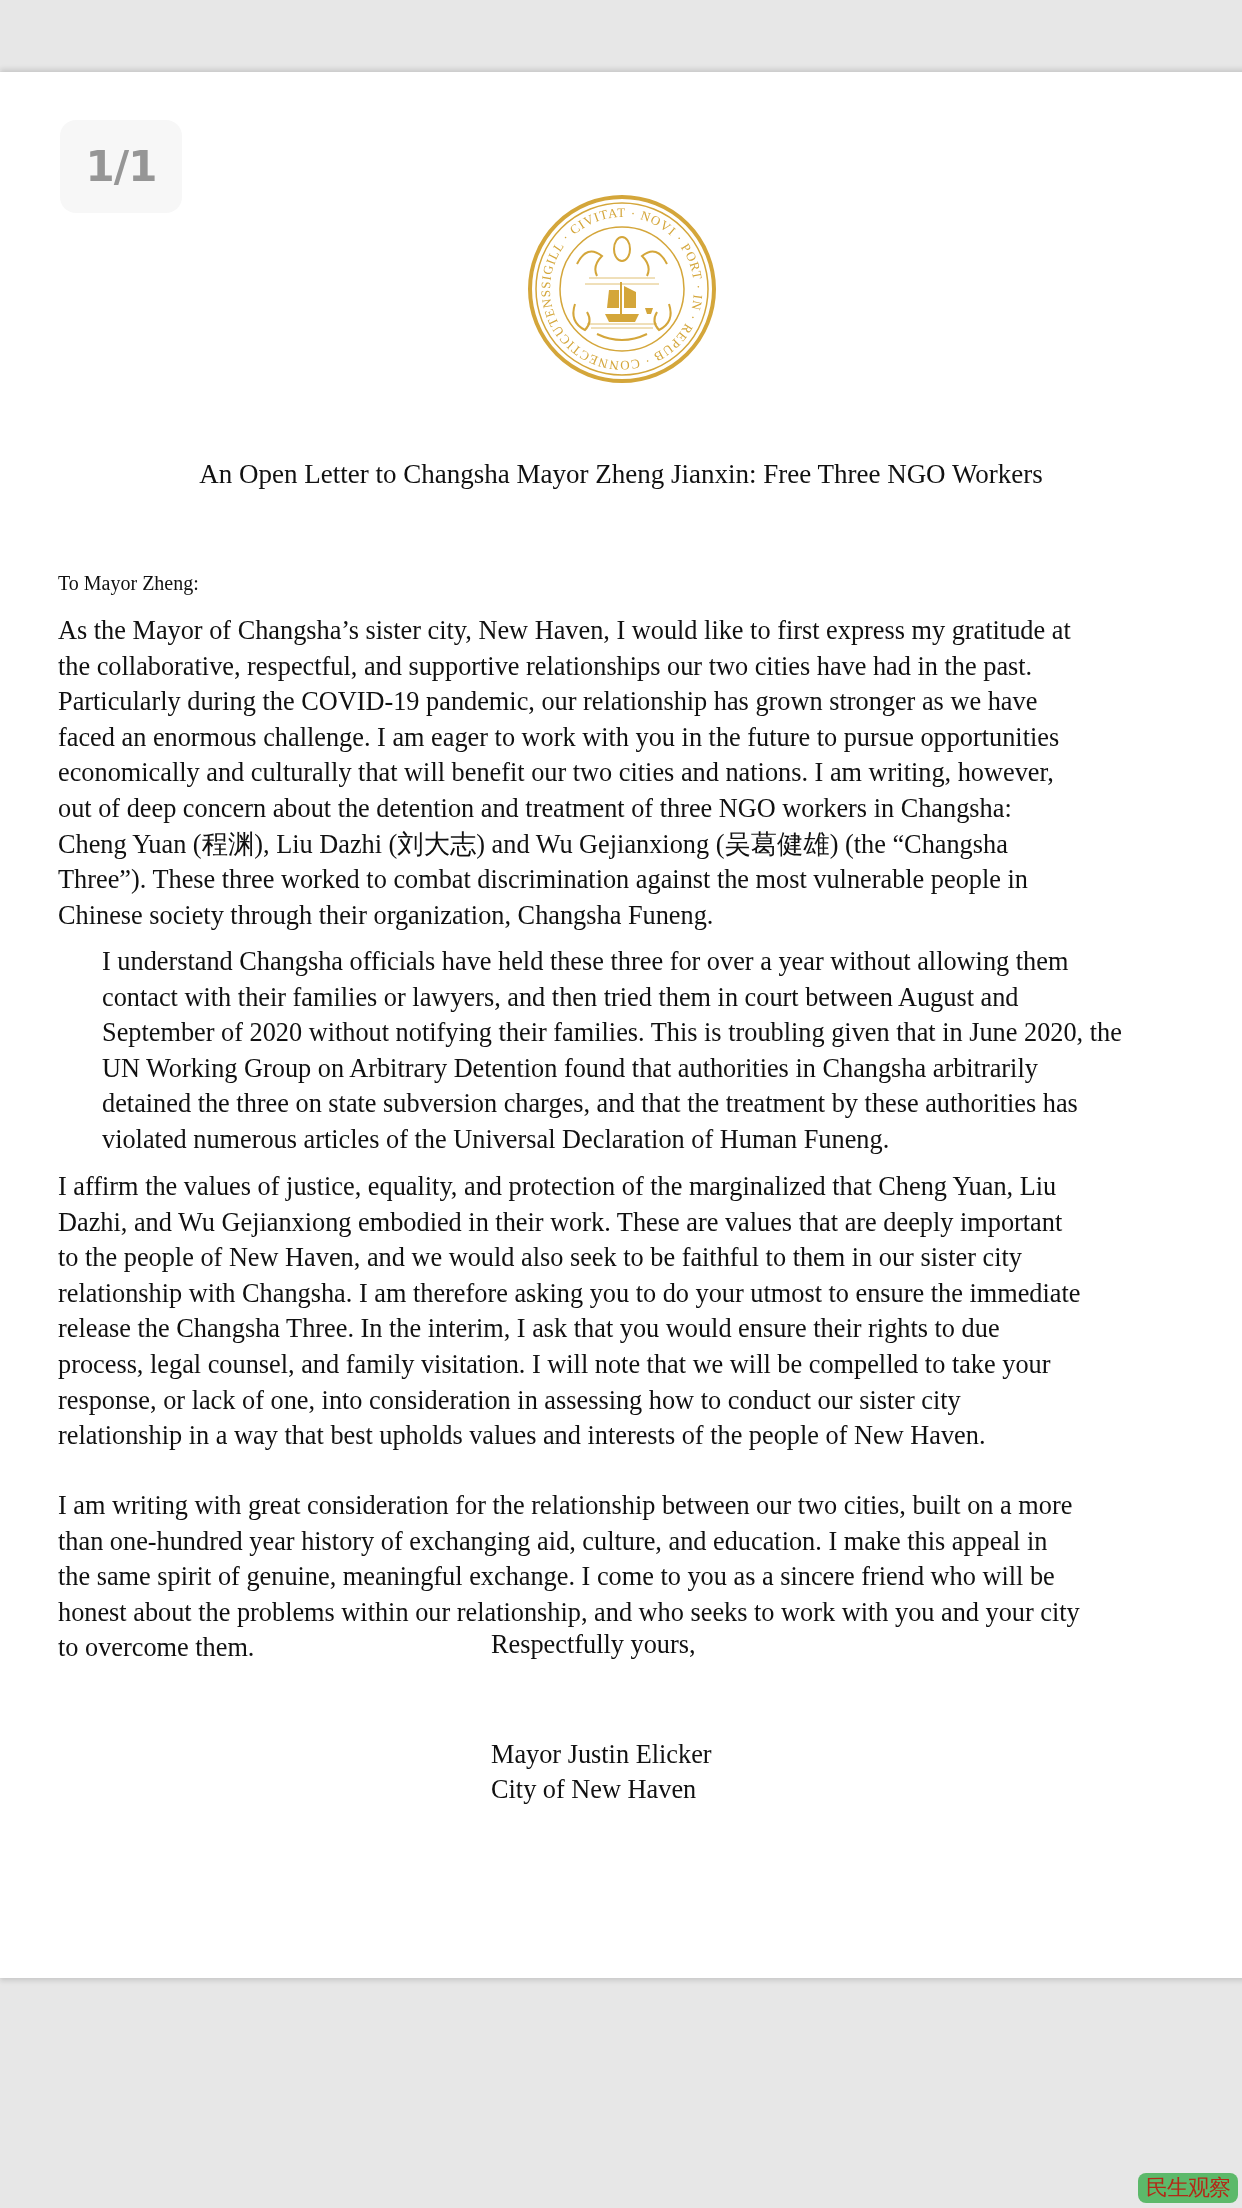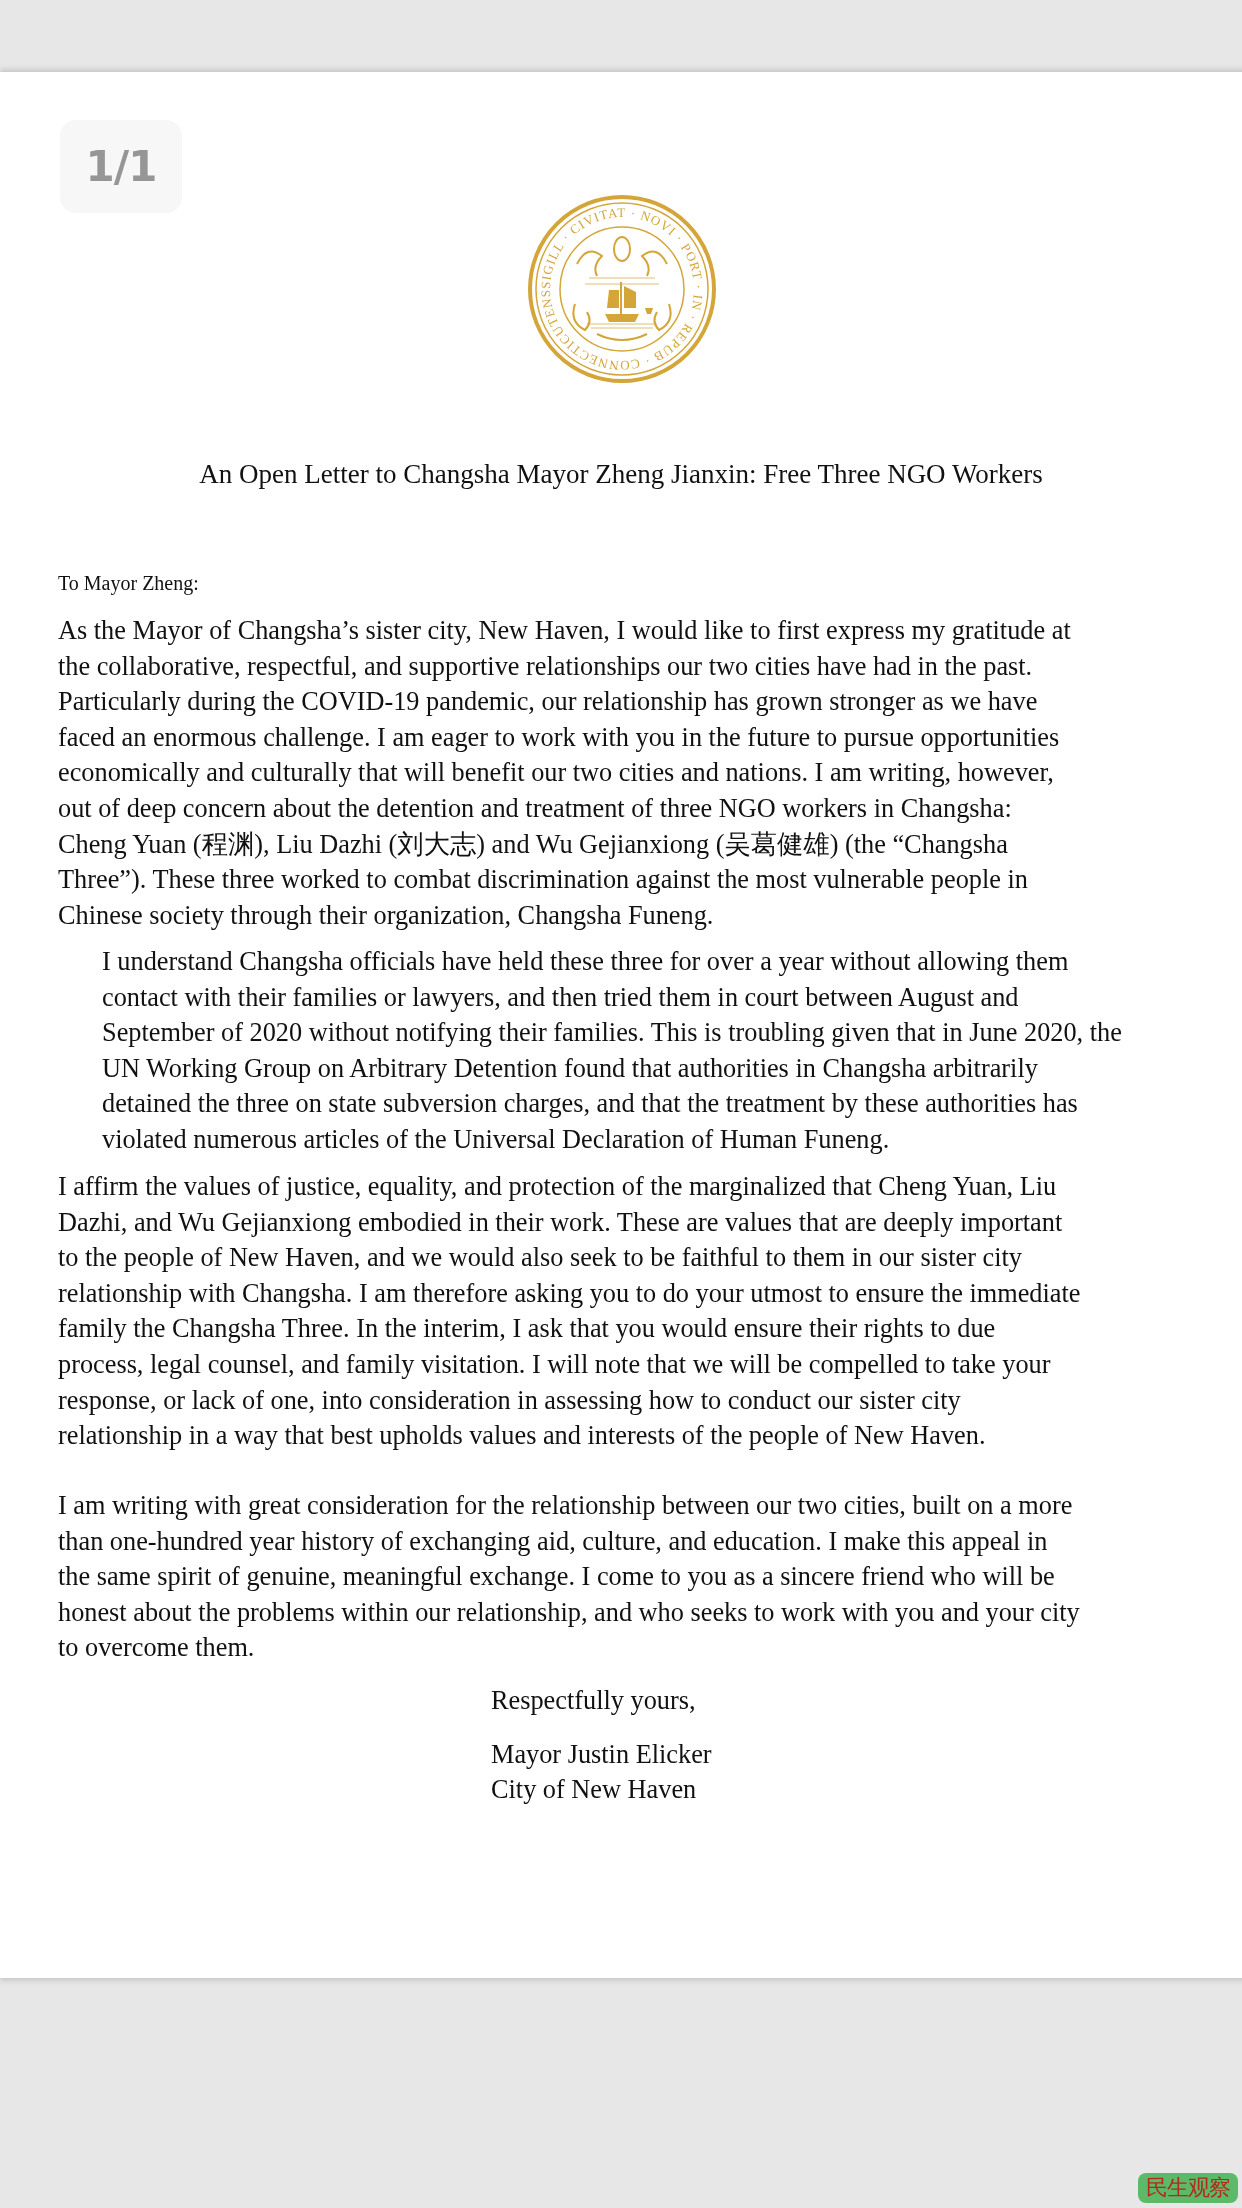--- a/index.html
+++ b/index.html
@@ -169,33 +169,33 @@
       <span class="ln">UN Working Group on Arbitrary Detention found that authorities in Changsha arbitrarily</span>
       <span class="ln">detained the three on state subversion charges, and that the treatment by these authorities has</span>
       <span class="ln">violated numerous articles of the Universal Declaration of Human Funeng.</span>
     </div>
 
     <div class="para" style="top:1097px;">
       <span class="ln">I affirm the values of justice, equality, and protection of the marginalized that Cheng Yuan, Liu</span>
       <span class="ln">Dazhi, and Wu Gejianxiong embodied in their work. These are values that are deeply important</span>
       <span class="ln">to the people of New Haven, and we would also seek to be faithful to them in our sister city</span>
       <span class="ln">relationship with Changsha. I am therefore asking you to do your utmost to ensure the immediate</span>
-      <span class="ln">family the Changsha Three. In the interim, I ask that you would ensure their rights to due</span>
+      <span class="ln">release the Changsha Three. In the interim, I ask that you would ensure their rights to due</span>
       <span class="ln">process, legal counsel, and family visitation. I will note that we will be compelled to take your</span>
       <span class="ln">response, or lack of one, into consideration in assessing how to conduct our sister city</span>
       <span class="ln">relationship in a way that best upholds values and interests of the people of New Haven.</span>
     </div>
 
     <div class="para" style="top:1416px;">
       <span class="ln">I am writing with great consideration for the relationship between our two cities, built on a more</span>
       <span class="ln">than one-hundred year history of exchanging aid, culture, and education. I make this appeal in</span>
       <span class="ln">the same spirit of genuine, meaningful exchange. I come to you as a sincere friend who will be</span>
       <span class="ln">honest about the problems within our relationship, and who seeks to work with you and your city</span>
       <span class="ln">to overcome them.</span>
     </div>
 
-    <div class="closing" style="top:1611px;text-align:center;">Respectfully yours,</div>
+    <div class="closing" style="top:1555px;text-align:center;">Respectfully yours,</div>
     <div class="closing" style="top:1665px;">Mayor Justin Elicker</div>
     <div class="closing" style="top:1700px;">City of New Haven</div>
   </div>
 
   <div class="watermark">民生观察</div>
 </div>
 
 </body></html>

